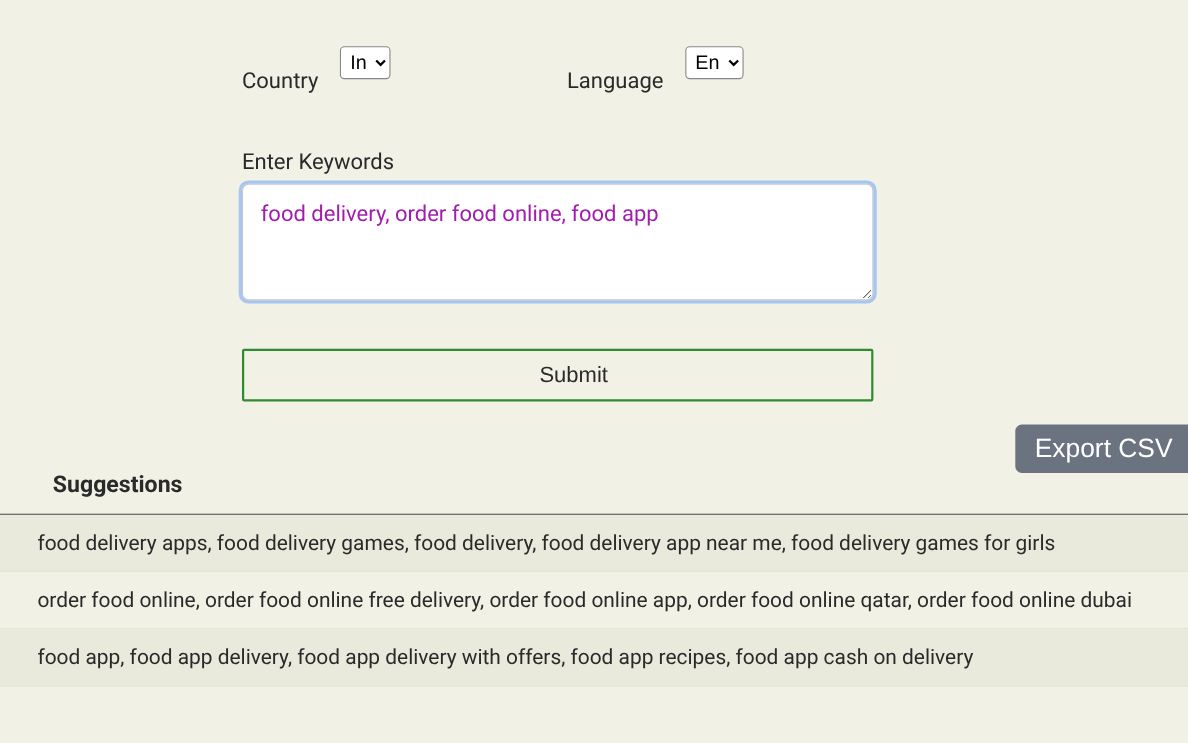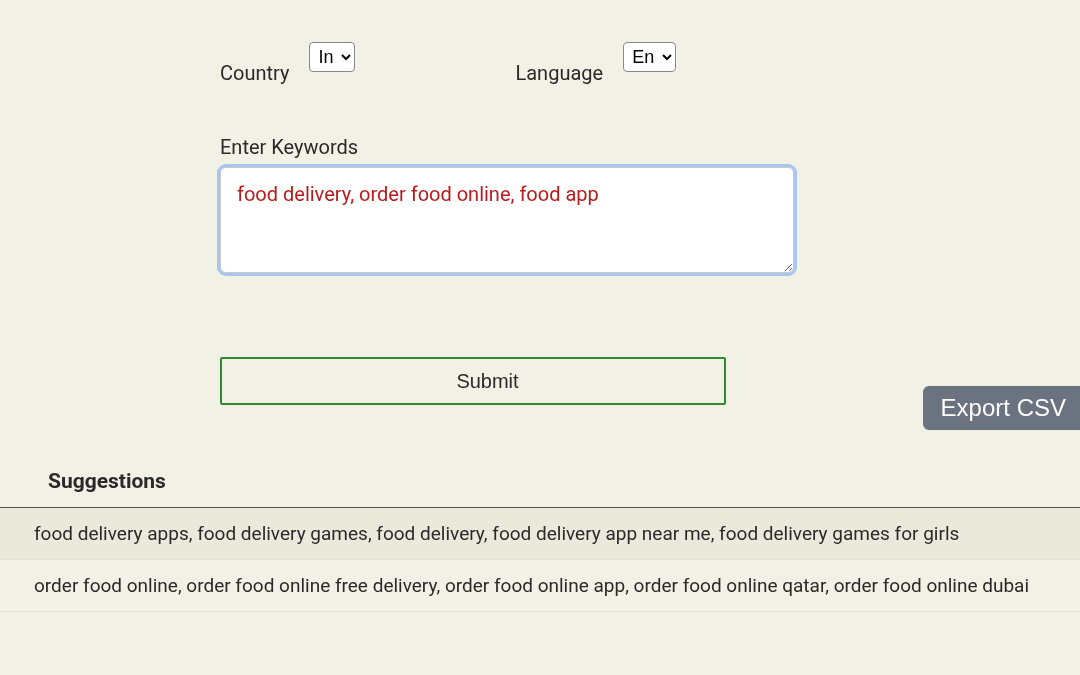--- a/index.html
+++ b/index.html
@@ -49,26 +49,26 @@
     width: 574px;
     height: 106px;
     font-size: 20px;
     padding: 14px 16px;
     border: 1px solid #c8c8c8;
     border-radius: 6px;
     background: #fff;
     resize: both;
     outline: 3px solid #a8c5f0;
     outline-offset: 0;
-    color: #b91c1c;
+    color: #a21caf;
     font-family: inherit;
   }
   .submit-btn {
-    margin-top: 80px;
-    width: 506px;
+    margin-top: 40px;
+    width: 574px;
     height: 48px;
     font-size: 20px;
     color: #2a2a2a;
     background: #f1f1e6;
     border: 2px solid #2e8b2e;
     border-radius: 2px;
     cursor: pointer;
     padding-left: 29px;
   }
   .export-btn {
@@ -138,14 +138,17 @@
 <h3 class="suggestions-heading">Suggestions</h3>
 
 <table class="suggestions-table">
   <tbody>
     <tr>
         <td>food delivery apps, food delivery games, food delivery, food delivery app near me, food delivery games for girls</td>
       </tr>
     <tr>
         <td>order food online, order food online free delivery, order food online app, order food online qatar, order food online dubai</td>
       </tr>
+    <tr>
+        <td>food app, food app delivery, food app delivery with offers, food app recipes, food app cash on delivery</td>
+      </tr>
   </tbody>
 </table>
 
 </body></html>

